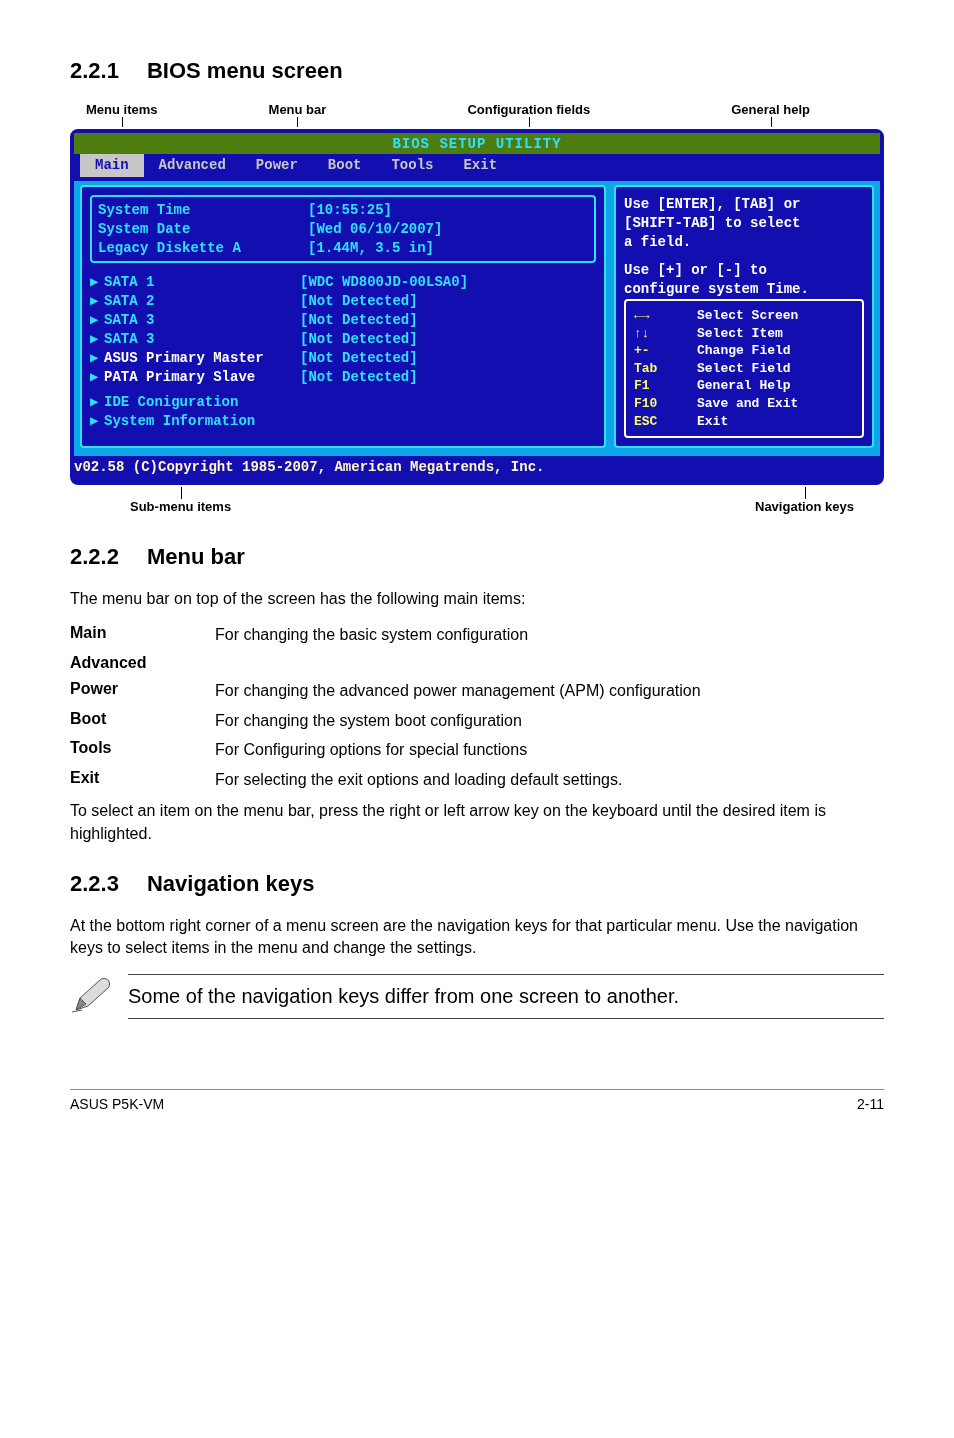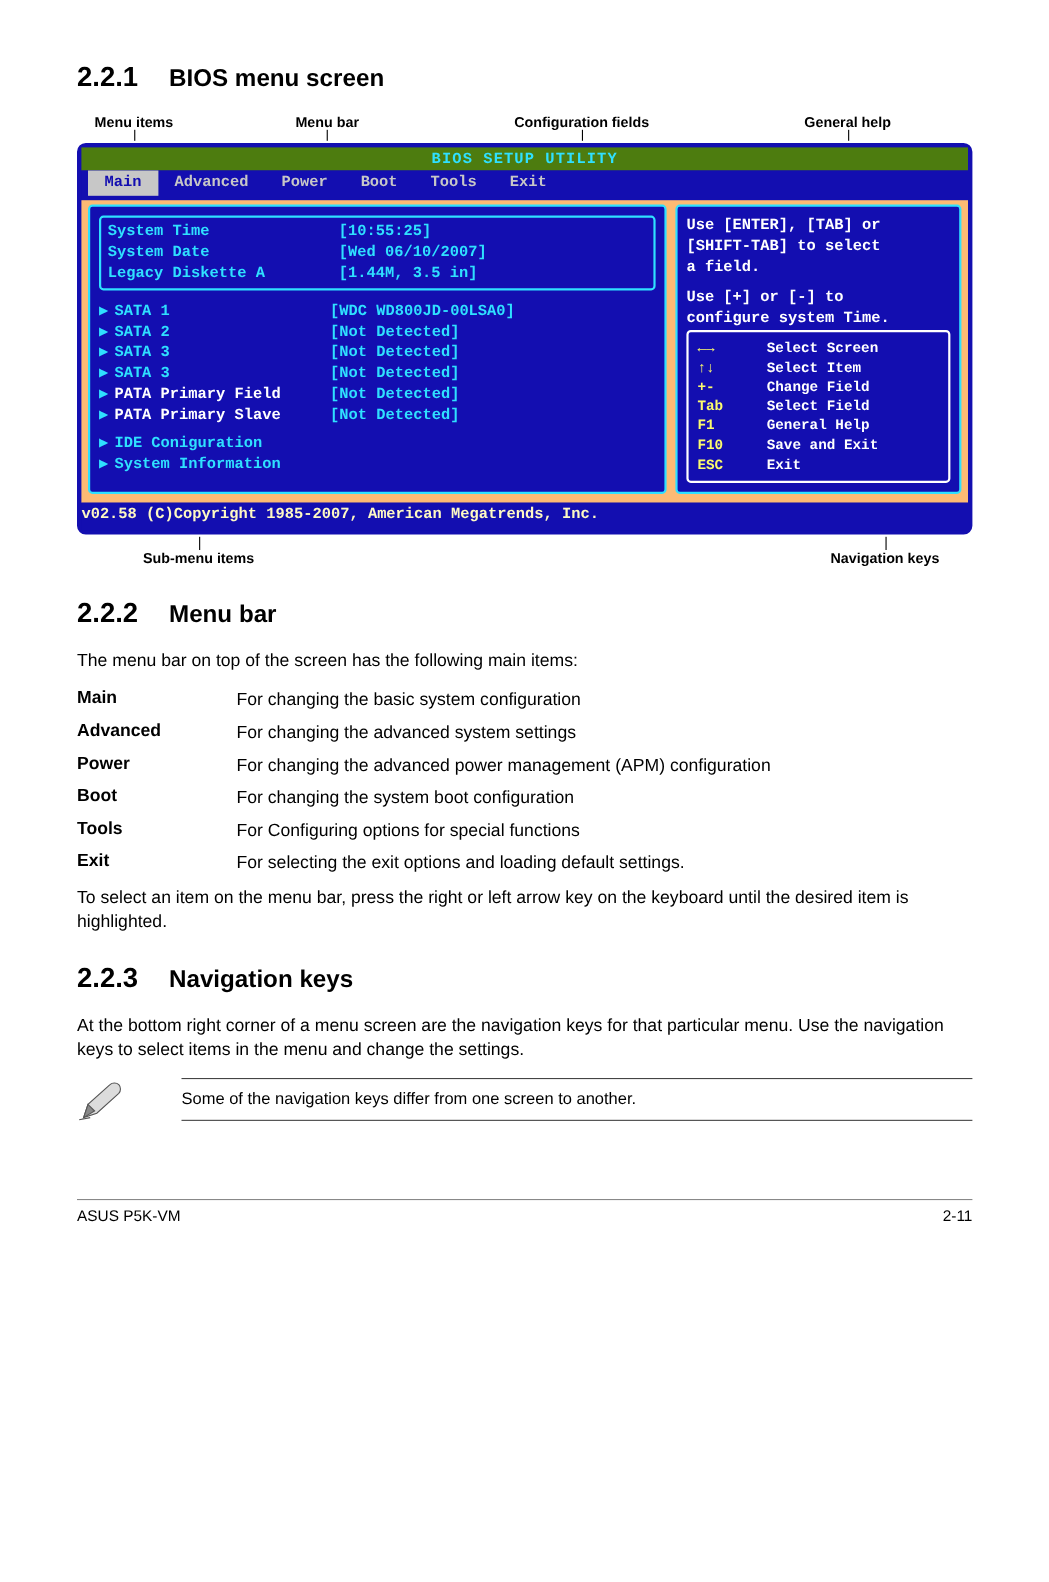--- a/index.html
+++ b/index.html
@@ -10,21 +10,21 @@
     color: #000;
     width: 954px;
   }
   .page {
     padding: 56px 70px 30px 70px;
   }
   h2.section-title {
     font-weight: bold;
     margin: 0 0 18px 0;
   }
-  h2.section-title .num { font-size: 25px; margin-top: 24px; }
+  h2.section-title .num { font-size: 22px; margin-top: 24px; }
   h2.section-title .gap { display:inline-block; width: 28px; }
   h2.section-title .txt { font-size: 22px; margin-top: 10px; }
   .callouts-top {
     display: flex;
     justify-content: space-between;
     font-size: 13px;
     font-weight: bold;
     padding: 0 4px 0 4px;
     margin-bottom: 2px;
     position: relative;
@@ -70,21 +70,21 @@
     border: 1px solid transparent;
     box-sizing: border-box;
   }
   .bios-menubar .tab.active {
     background: #c7c7c7;
     color: #130eb0;
   }
   .bios-body {
     display: flex;
     gap: 8px;
-    background: #fdba74;
+    background: #0ea5e9;
     padding: 4px 6px 8px 6px;
   }
   .panel {
     border: 2px solid #2fe0ff;
     border-radius: 4px;
     background: #130eb0;
     padding: 8px 8px;
   }
   .left-panel {
     flex: 1 1 auto;
@@ -154,22 +154,21 @@
   }
   .note-box .icon {
     width: 44px; height: 40px; position: relative; flex: none;
   }
   .note-box .icon svg { width:44px; height:40px; }
   .note-text {
     flex:1;
     border-top: 1px solid #444;
     border-bottom: 1px solid #444;
     padding: 10px 0;
-    font-size: 15px;
-    margin-left: 37px;
+    font-size: 20px;
   }
   .page-footer {
     border-top: 1px solid #888;
     margin-top: 70px;
     padding-top: 6px;
     display: flex;
     justify-content: space-between;
     font-size: 14px;
   }
 </style>
@@ -229,21 +228,21 @@
           </div>
           <div class="menu-row">
             <span class="lbl"><span class="tri">▶</span><span>SATA 3</span></span>
             <span class="val">[Not Detected]</span>
           </div>
           <div class="menu-row">
             <span class="lbl"><span class="tri">▶</span><span>SATA 3</span></span>
             <span class="val">[Not Detected]</span>
           </div>
           <div class="menu-row">
-            <span class="lbl white"><span class="tri">▶</span><span>PATA Primary Field</span></span>
+            <span class="lbl white"><span class="tri">▶</span><span>ASUS Primary Master</span></span>
             <span class="val">[Not Detected]</span>
           </div>
           <div class="menu-row">
             <span class="lbl white"><span class="tri">▶</span><span>PATA Primary Slave</span></span>
             <span class="val">[Not Detected]</span>
           </div>
           <div style="height:6px"></div>
           <div class="menu-row">
             <span class="lbl"><span class="tri">▶</span><span>IDE Coniguration</span></span>
           </div>
@@ -307,21 +306,20 @@
   </h2>
   <p class="body-text">The menu bar on top of the screen has the following main items:</p>
 
   <div class="desc-list">
     <div class="row">
       <div class="term">Main</div>
       <div class="def">For changing the basic system configuration</div>
     </div>
     <div class="row">
       <div class="term">Advanced</div>
-      <div class="def">For changing the advanced system settings</div>
     </div>
     <div class="row">
       <div class="term">Power</div>
       <div class="def">For changing the advanced power management (APM) configuration</div>
     </div>
     <div class="row">
       <div class="term">Boot</div>
       <div class="def">For changing the system boot configuration</div>
     </div>
     <div class="row">

